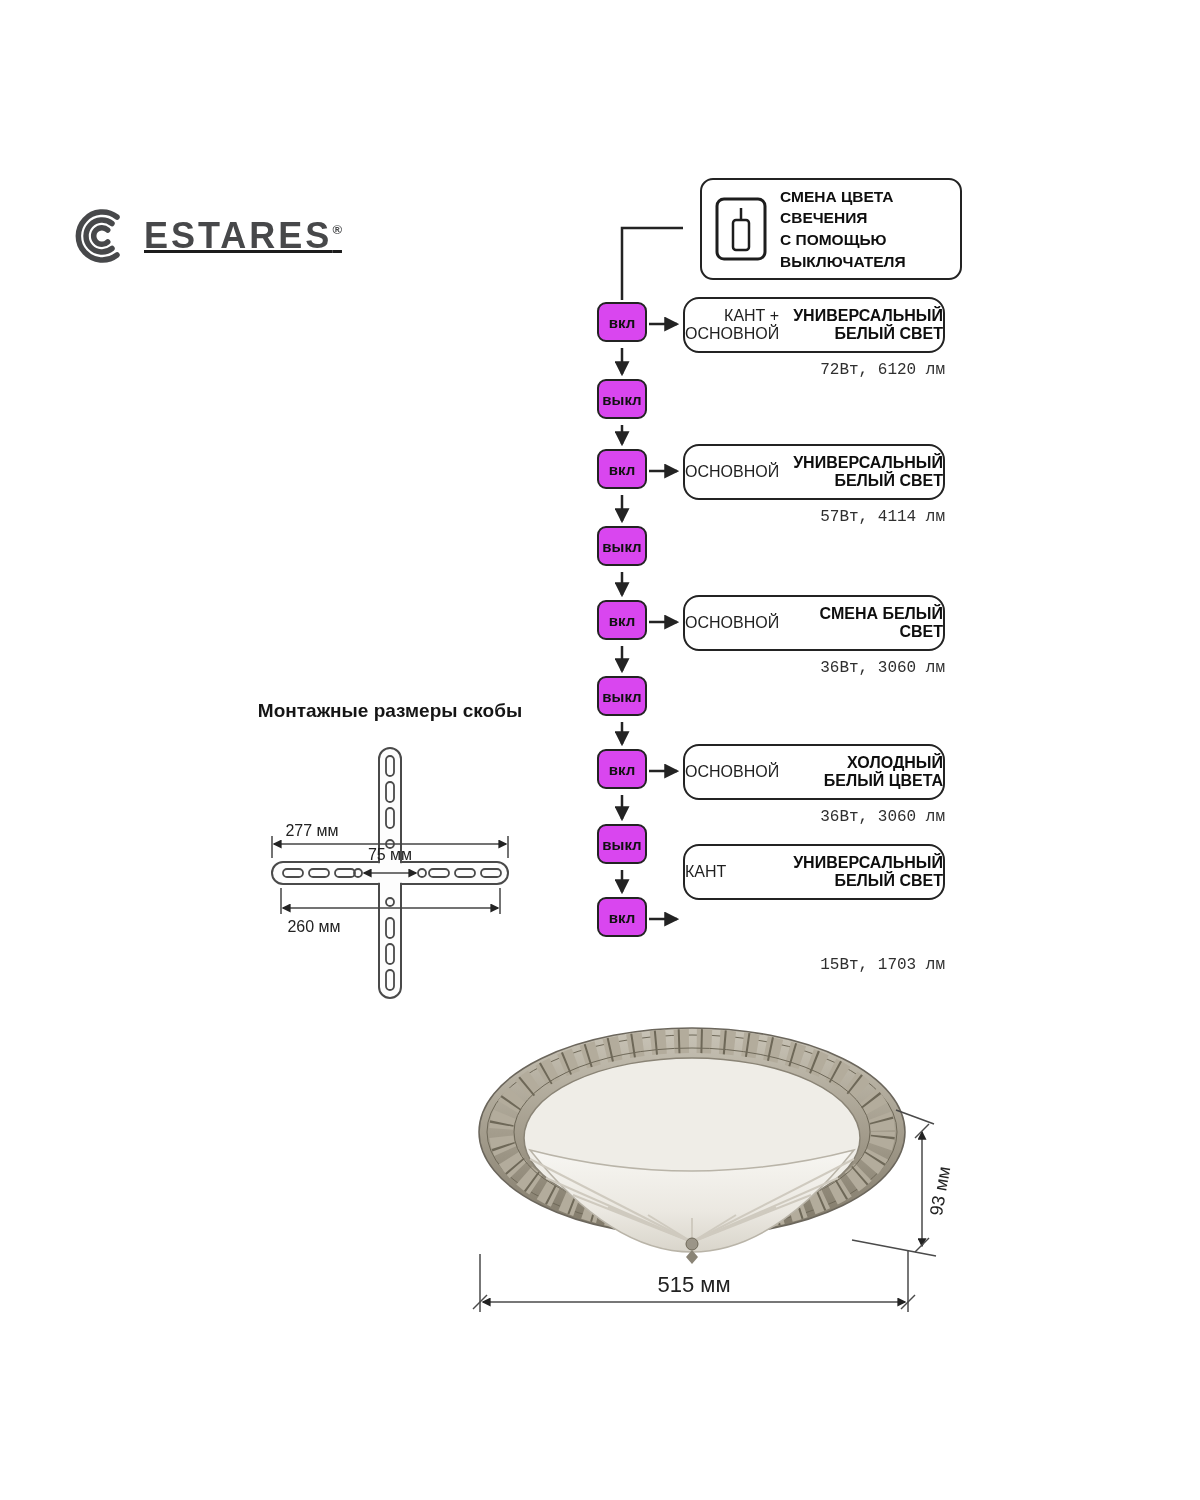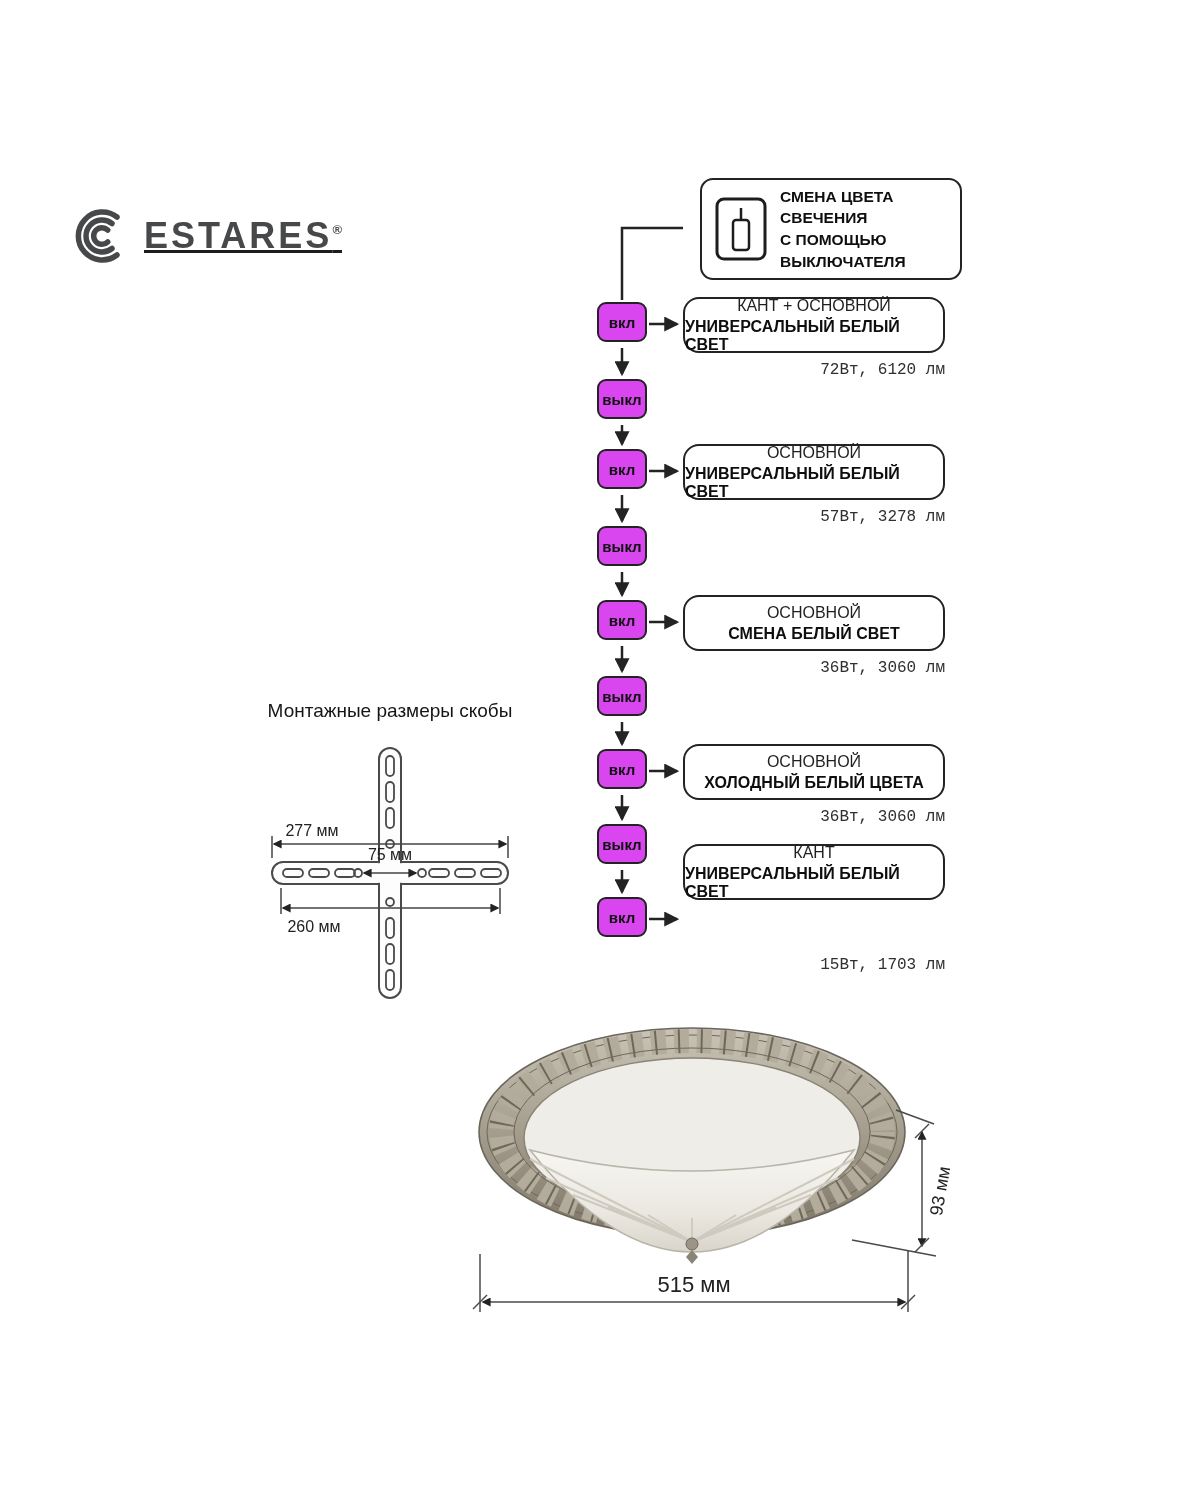--- a/index.html
+++ b/index.html
@@ -17,40 +17,40 @@
   
   .sw {
     position:absolute; left:597px; width:50px; height:40px; box-sizing:border-box;
     border:2.5px solid #232323; border-radius:9px; background:#d946ef;
     display:flex; align-items:center; justify-content:center;
     font-size:15px; font-weight:bold; color:#111;
   }
   .bb {
     position:absolute; left:683px; width:262px; height:56px; box-sizing:border-box;
     border:2.5px solid #232323; border-radius:16px; background:#fff;
-    display:flex; flex-direction:column; align-items:center; justify-content:center; gap:3px;
-    text-align:left;
+    display:flex; flex-direction:row; align-items:center; justify-content:center; gap:3px;
+    text-align:right;
   }
   .bb .l1 { font-size:16px; color:#1f1f1f; }
   .bb .l2 { font-size:16px; font-weight:bold; color:#0e0e0e; }
   .spec {
     position:absolute; left:683px; width:262px; text-align:right;
     font-size:16px; color:#2f2f2f;font-family:Liberation Mono, monospace;
   }
   .hdr {
     position:absolute; left:700px; top:178px; width:262px; height:102px; box-sizing:border-box;
     border:2.5px solid #232323; border-radius:13px; background:#fff;
     display:flex; align-items:center; gap:12px; padding:16px 12px;
   }
   .hdr-text { font-size:15.5px; font-weight:bold; line-height:1.4; white-space:pre-line; color:#0e0e0e; }
 
   
   .bracket-title {
     position:absolute; left:248px; top:700px; width:284px; text-align:center;
-    font-size:19px; font-weight:normal; color:#151515;
+    font-size:19px; font-weight:bold; color:#151515;
   }
 
   svg text { font-family:"Liberation Sans", sans-serif; fill:#222; }
 </style>
 </head>
 <body>
 
 <div class="canvas">
 
   <svg class="overlay" width="1200" height="1500" viewBox="0 0 1200 1500">
@@ -194,21 +194,21 @@
     <div class="l2">УНИВЕРСАЛЬНЫЙ БЕЛЫЙ СВЕТ</div>
   </div>
   <div class="spec" style="top:361px">72Вт, 6120 лм</div>
   <div class="sw" style="top:379px">выкл</div>
 
   <div class="sw" style="top:449px">вкл</div>
   <div class="bb" style="top:444px">
     <div class="l1">ОСНОВНОЙ</div>
     <div class="l2">УНИВЕРСАЛЬНЫЙ БЕЛЫЙ СВЕТ</div>
   </div>
-  <div class="spec" style="top:508px">57Вт, 3278 лм</div>
+  <div class="spec" style="top:508px">57Вт, 4114 лм</div>
   <div class="sw" style="top:526px">выкл</div>
 
   <div class="sw" style="top:600px">вкл</div>
   <div class="bb" style="top:595px">
     <div class="l1">ОСНОВНОЙ</div>
     <div class="l2">СМЕНА БЕЛЫЙ СВЕТ</div>
   </div>
   <div class="spec" style="top:659px">36Вт, 3060 лм</div>
   <div class="sw" style="top:676px">выкл</div>
 

